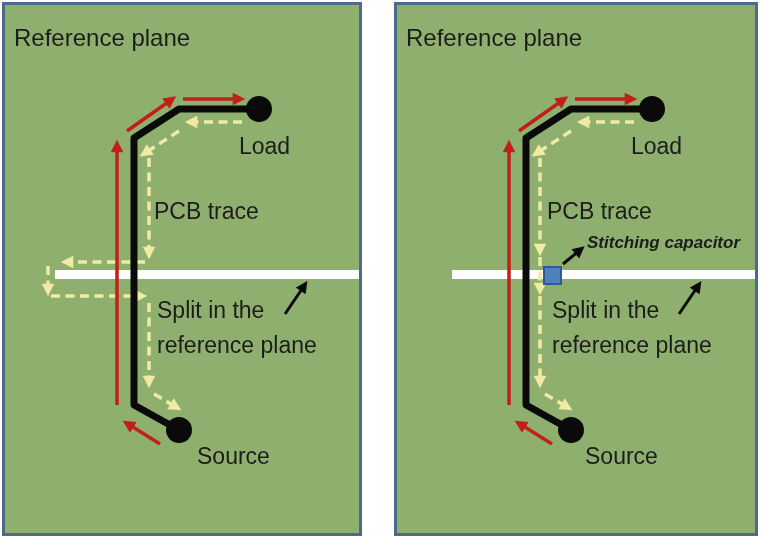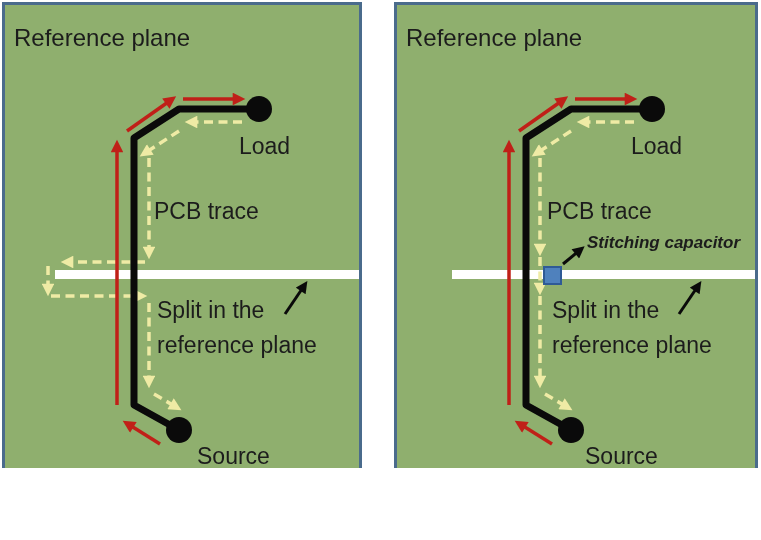--- a/index.html
+++ b/index.html
@@ -1,17 +1,17 @@
 <!DOCTYPE html>
 <html style="--page-bg: #ffffff; --panel-fill: #8FAF6E; --panel-border: #4A6B8C; --trace-black: #0A0A0A; --signal-red: #C02018; --return-yellow: #EFEBA5; --split-white: #FFFFFF; --capacitor-fill: #4F81BD; --capacitor-border: #2F5A96; --text: #1C1C1C;"><head>
 <meta charset="utf-8">
 <style>
   html,body{margin:0;padding:0;background:var(--page-bg,#fff);}
   .stage{
-    position:relative;width:761px;height:468px;background:var(--page-bg,#fff);
+    position:relative;width:761px;height:540px;background:var(--page-bg,#fff);
     font-family:"Liberation Sans",sans-serif;
   }
   .panel{
     position:absolute;top:2px;height:528px;
     background:var(--panel-fill,#8faf6e);
     border:3px solid var(--panel-border,#4a6b8c);
   }
   .panel.left{left:2px;width:354px;}
   .panel.right{left:394px;width:358px;}
   .panel svg{display:block;width:100%;height:100%;}

